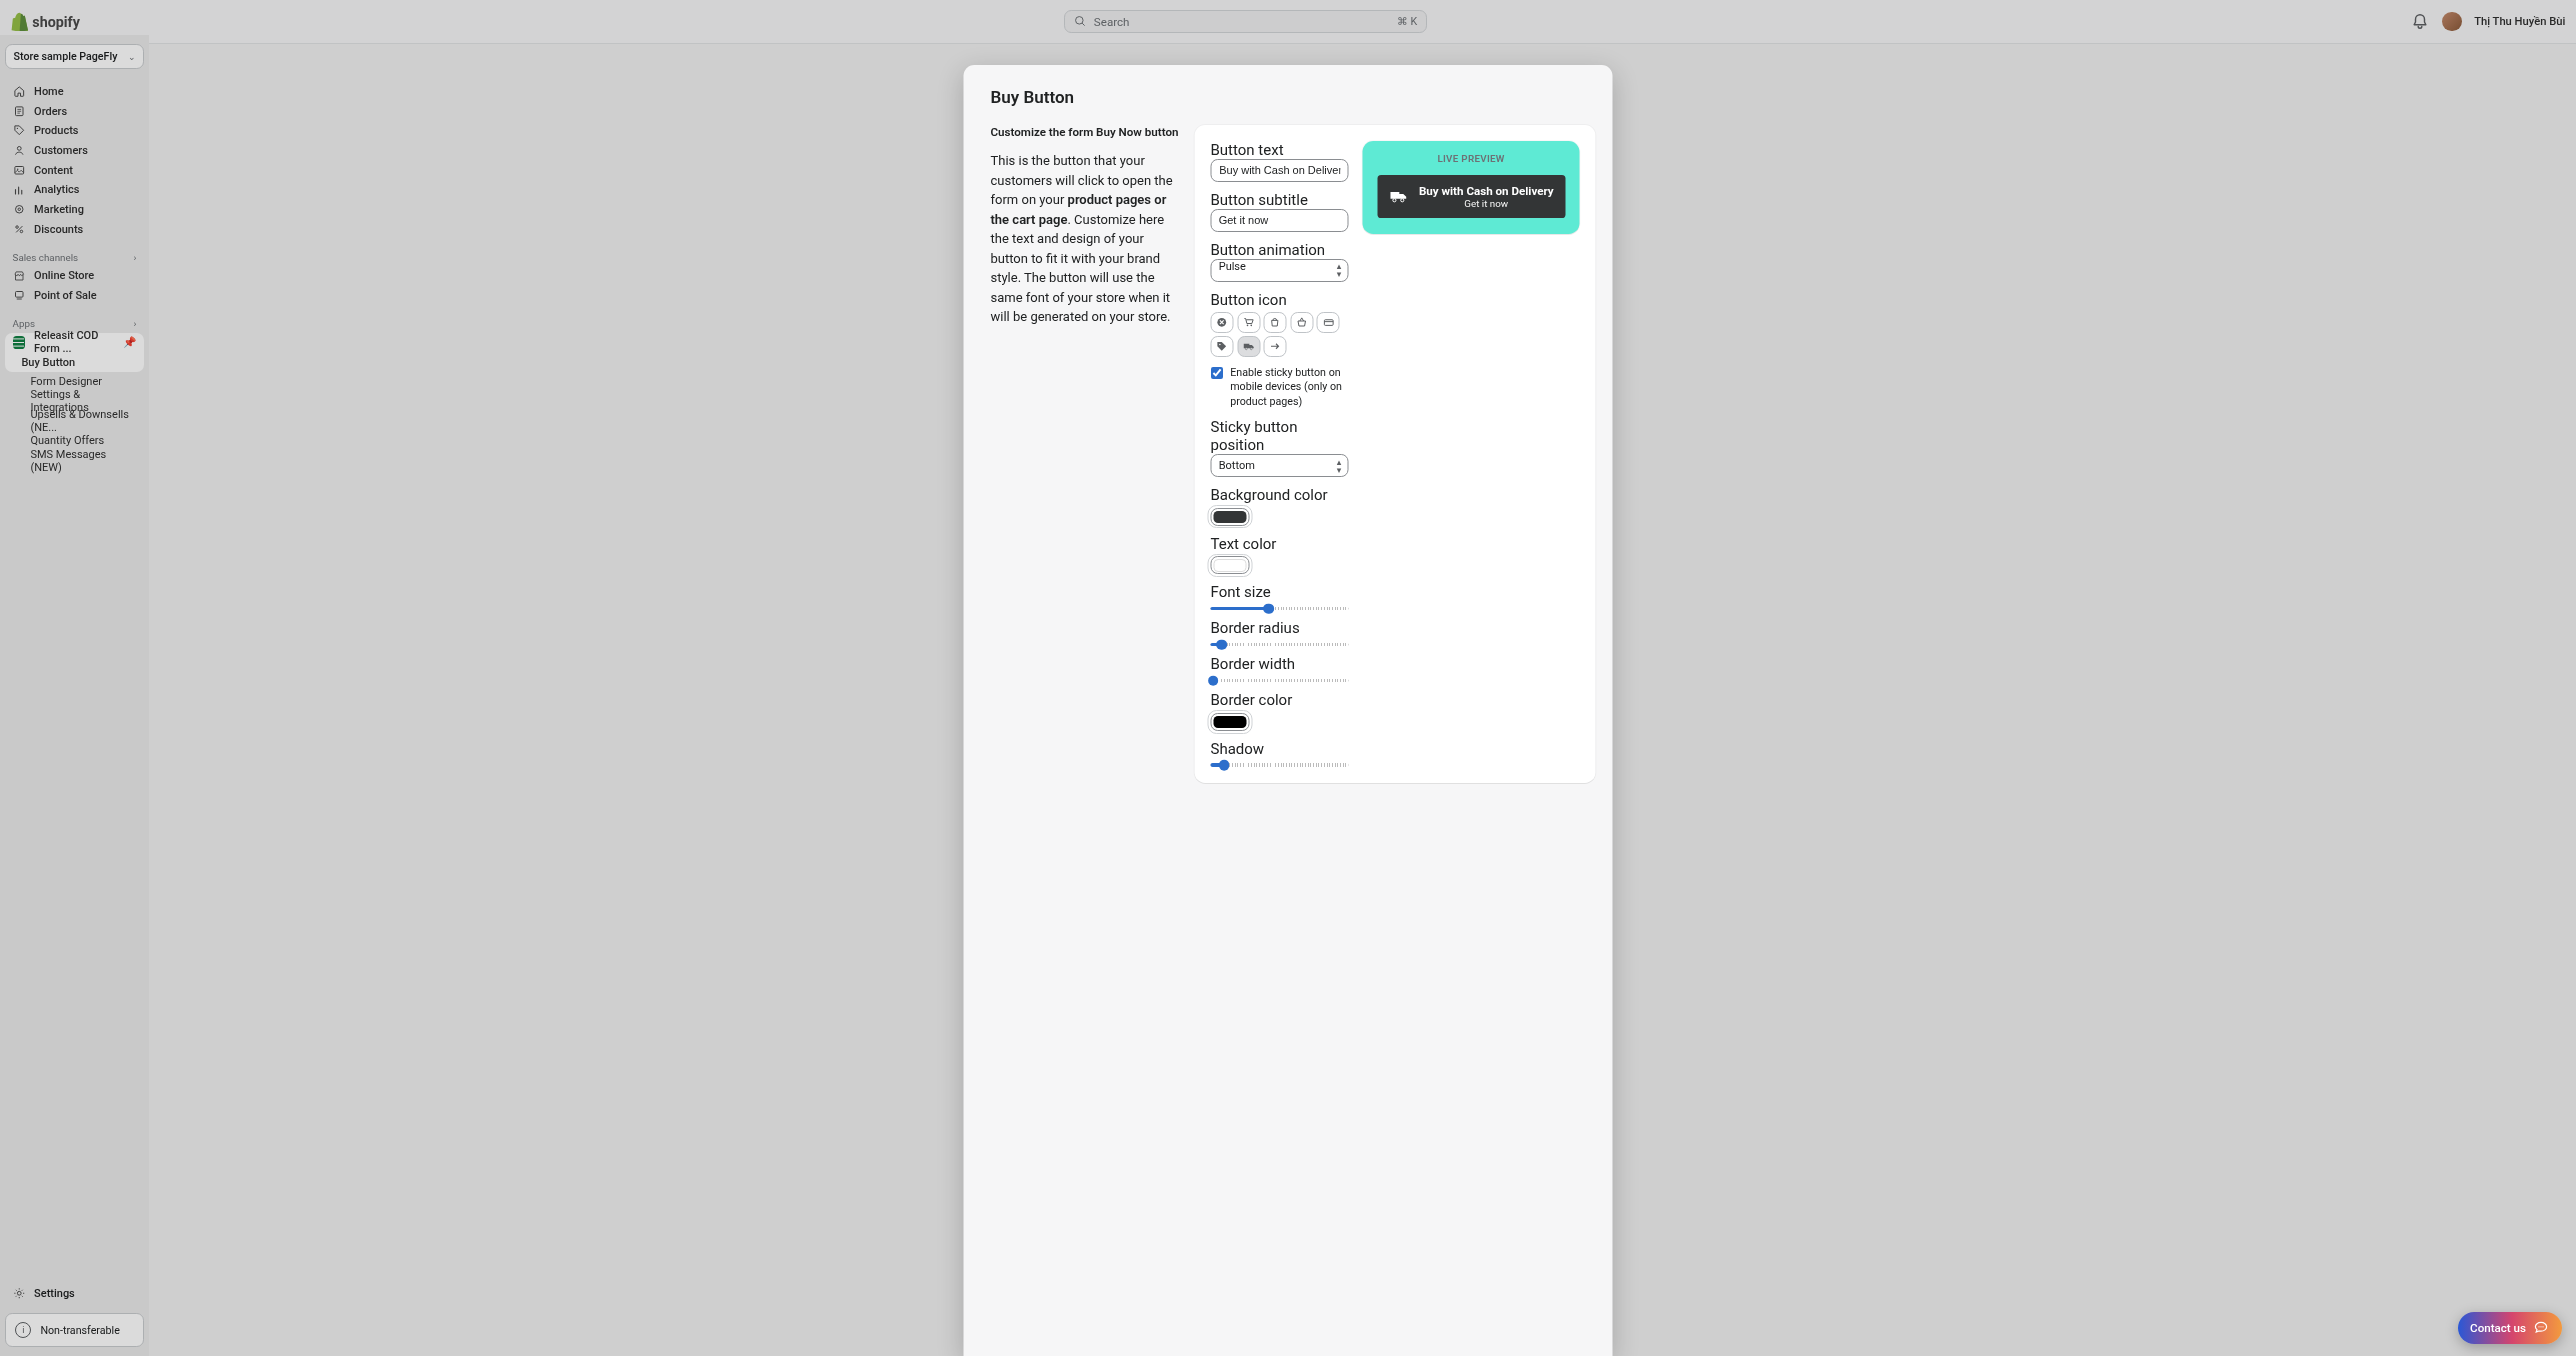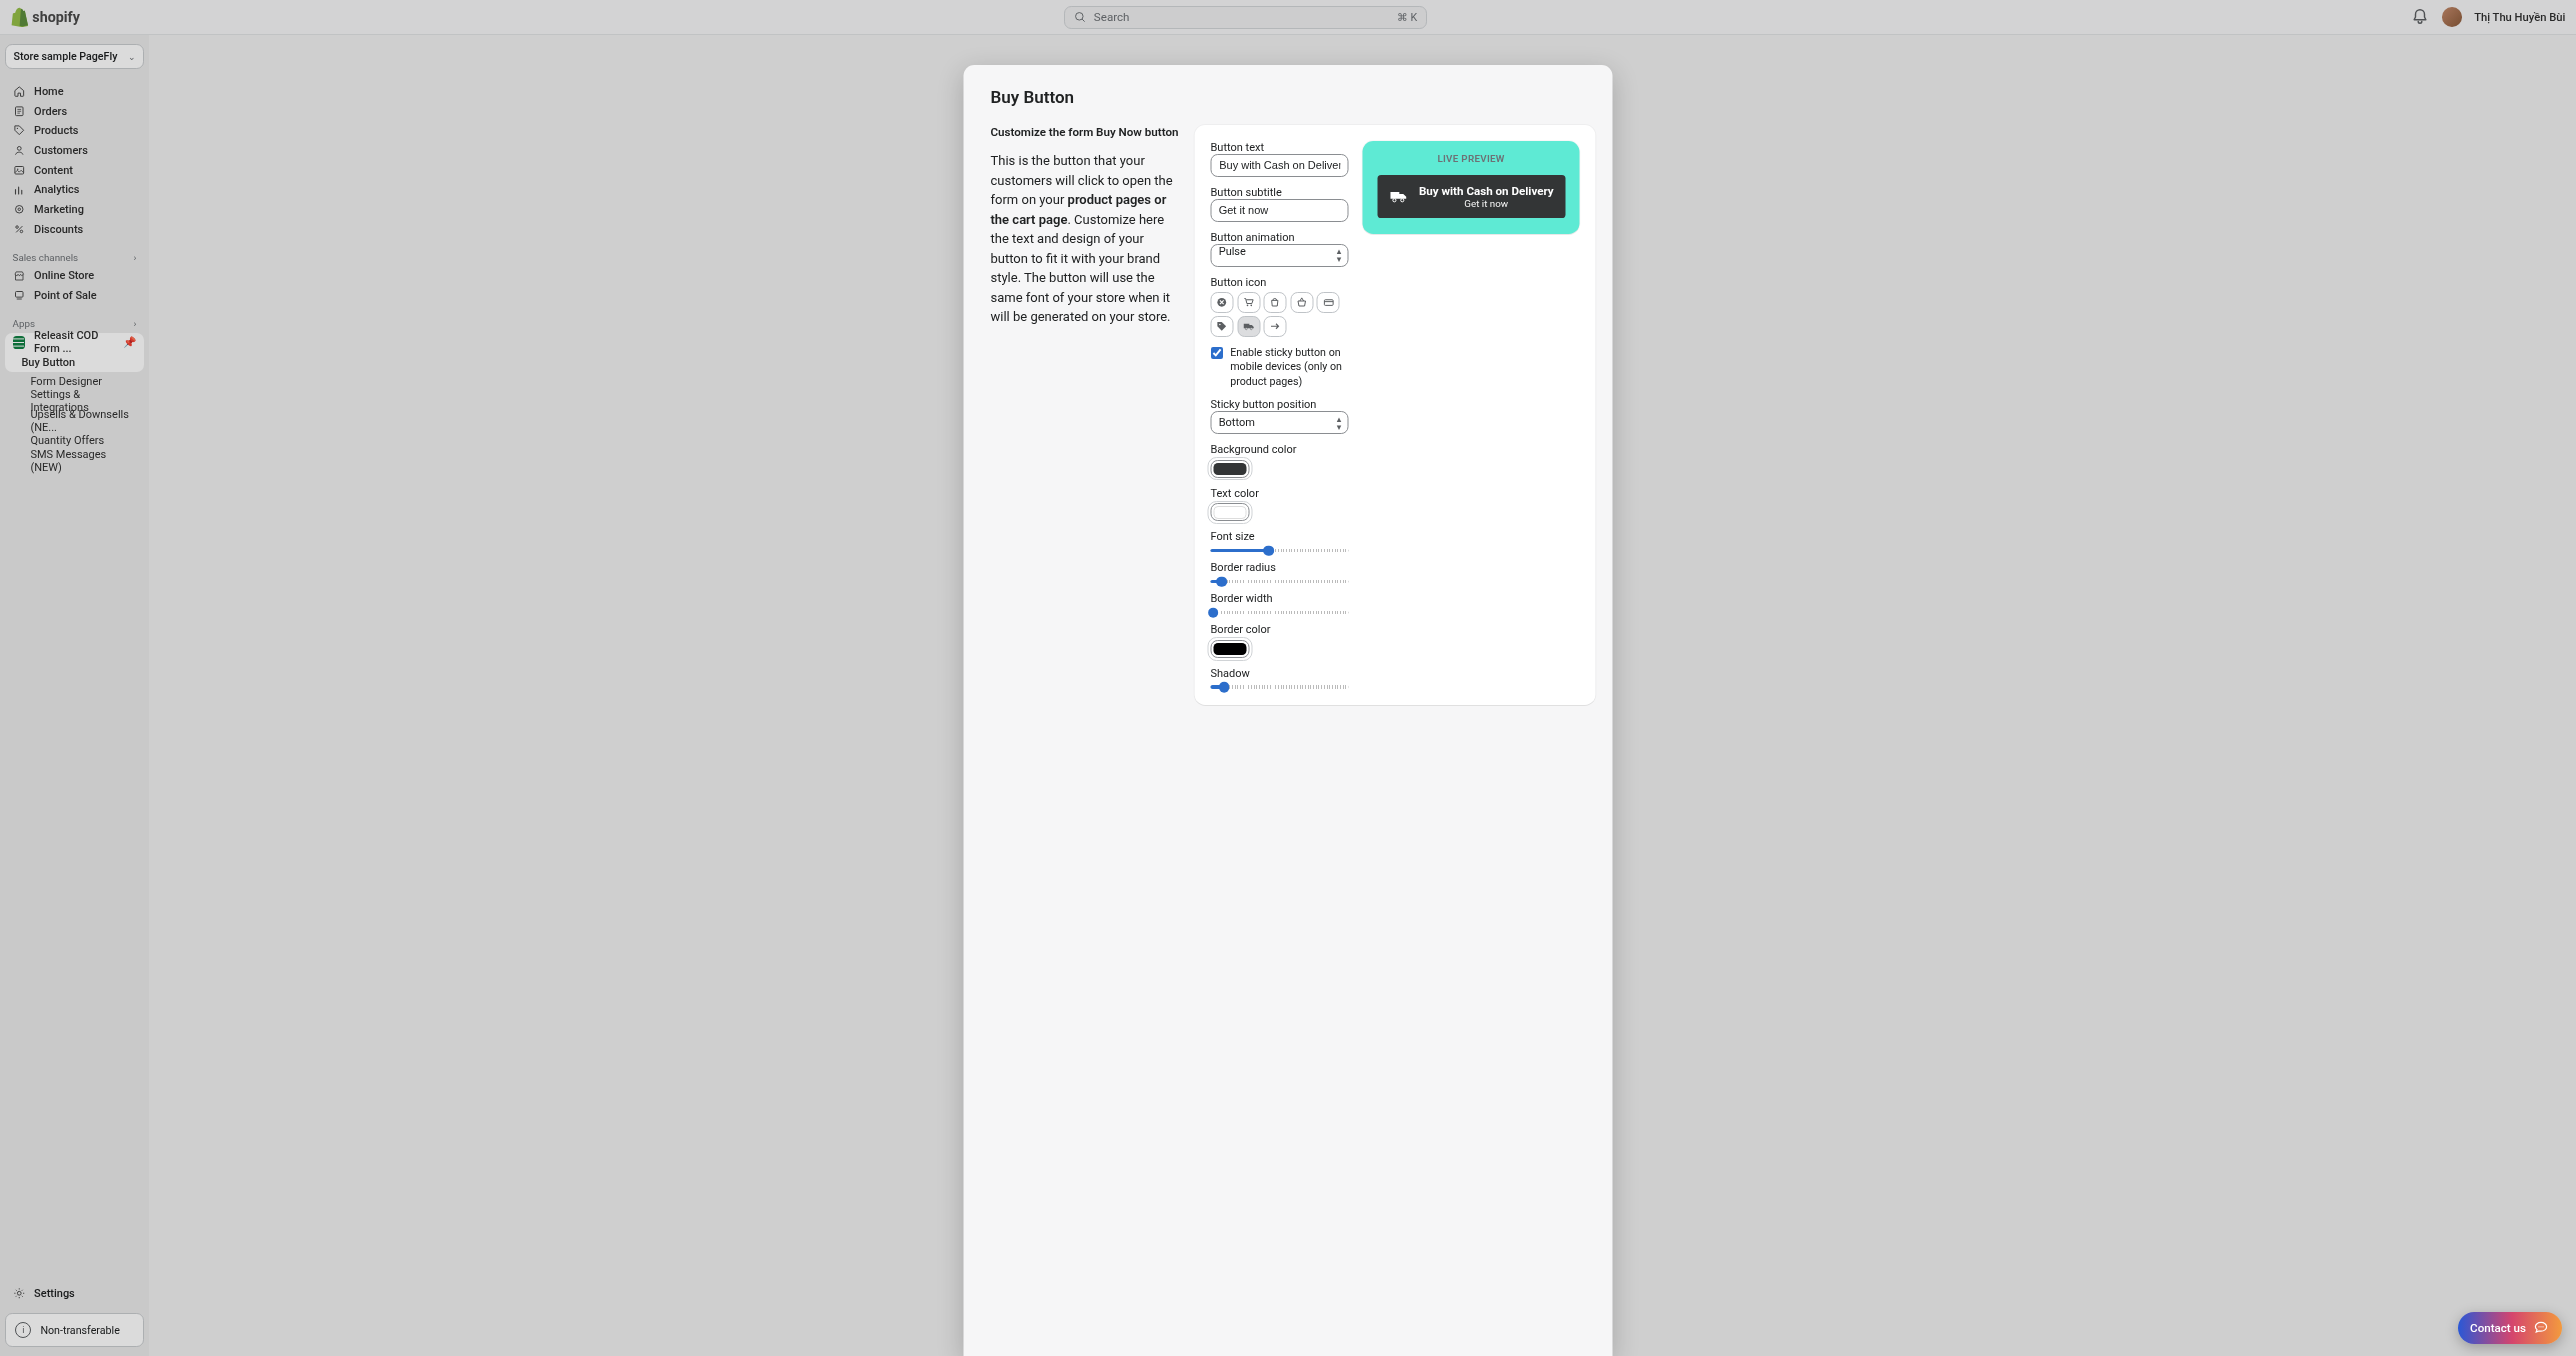--- a/index.html
+++ b/index.html
@@ -9,21 +9,21 @@
   font-size: 11.6px;
   color: #202223;
   background: #f1f1f1;
   overflow: hidden;
 }
 .outer { position: relative; width: 100%; height: 100%; }
 .dimmer { position: absolute; inset: 0; background: rgba(0,0,0,0.14); pointer-events: none; z-index: 50; }
 
 
 .topbar {
-  height: 35px;
+  height: 44px;
   background: #f6f6f7;
   border-bottom: 0.9px solid #e1e3e5;
   display: flex;
   align-items: center;
   padding: 0 10.7px;
   gap: 10.7px;
 }
 .logo { display: flex; align-items: center; gap: 3.6px; font-weight: 700; font-size: 14.3px; color: #4a4a4a; flex: 0 0 auto; }
 .logo svg { width: 18px; height: 19.7px; }
 .topbar-center { flex: 1; display: flex; justify-content: center; }
@@ -109,21 +109,21 @@
 .left-col p { font-size: 13px; line-height: 1.5; color: #202223; }
 .left-col p b { font-weight: 600; }
 
 .card {
   background: #fff; border-radius: 10.7px; box-shadow: 0 0.9px 0 rgba(0,0,0,0.06), 0 0 0 0.9px rgba(0,0,0,0.03);
   padding: 16px; flex: 1; display:flex; gap:14.3px;
 }
 .form-col { width: 138px; flex: 0 0 138px; display:flex; flex-direction:column; gap:9px; }
 .preview-col { flex: 1; }
 
-.fld-label { font-size: 11px; font-weight: 400; color:#202223; }
+.fld-label { font-size: 15px; font-weight: 400; color:#202223; }
 .fld-input, .fld-select {
   width: 100%; height: 23px; border: 0.9px solid #8a8d91; border-radius: 7.2px;
   padding: 0 7.2px; font-size: 11px; background:#fff; color:#202223;
 }
 .fld-select-wrap { position: relative; }
 .fld-select-wrap::after {
   content:""; position:absolute; right:7.2px; top:50%; transform:translateY(-50%);
   width:0; height:0; border-left:3.6px solid transparent; border-right:3.6px solid transparent;
 }
 .fld-select-wrap .caret { position:absolute; right:7.2px; top:3.6px; font-size:9px; line-height:8px; color:#5c5f62; }

